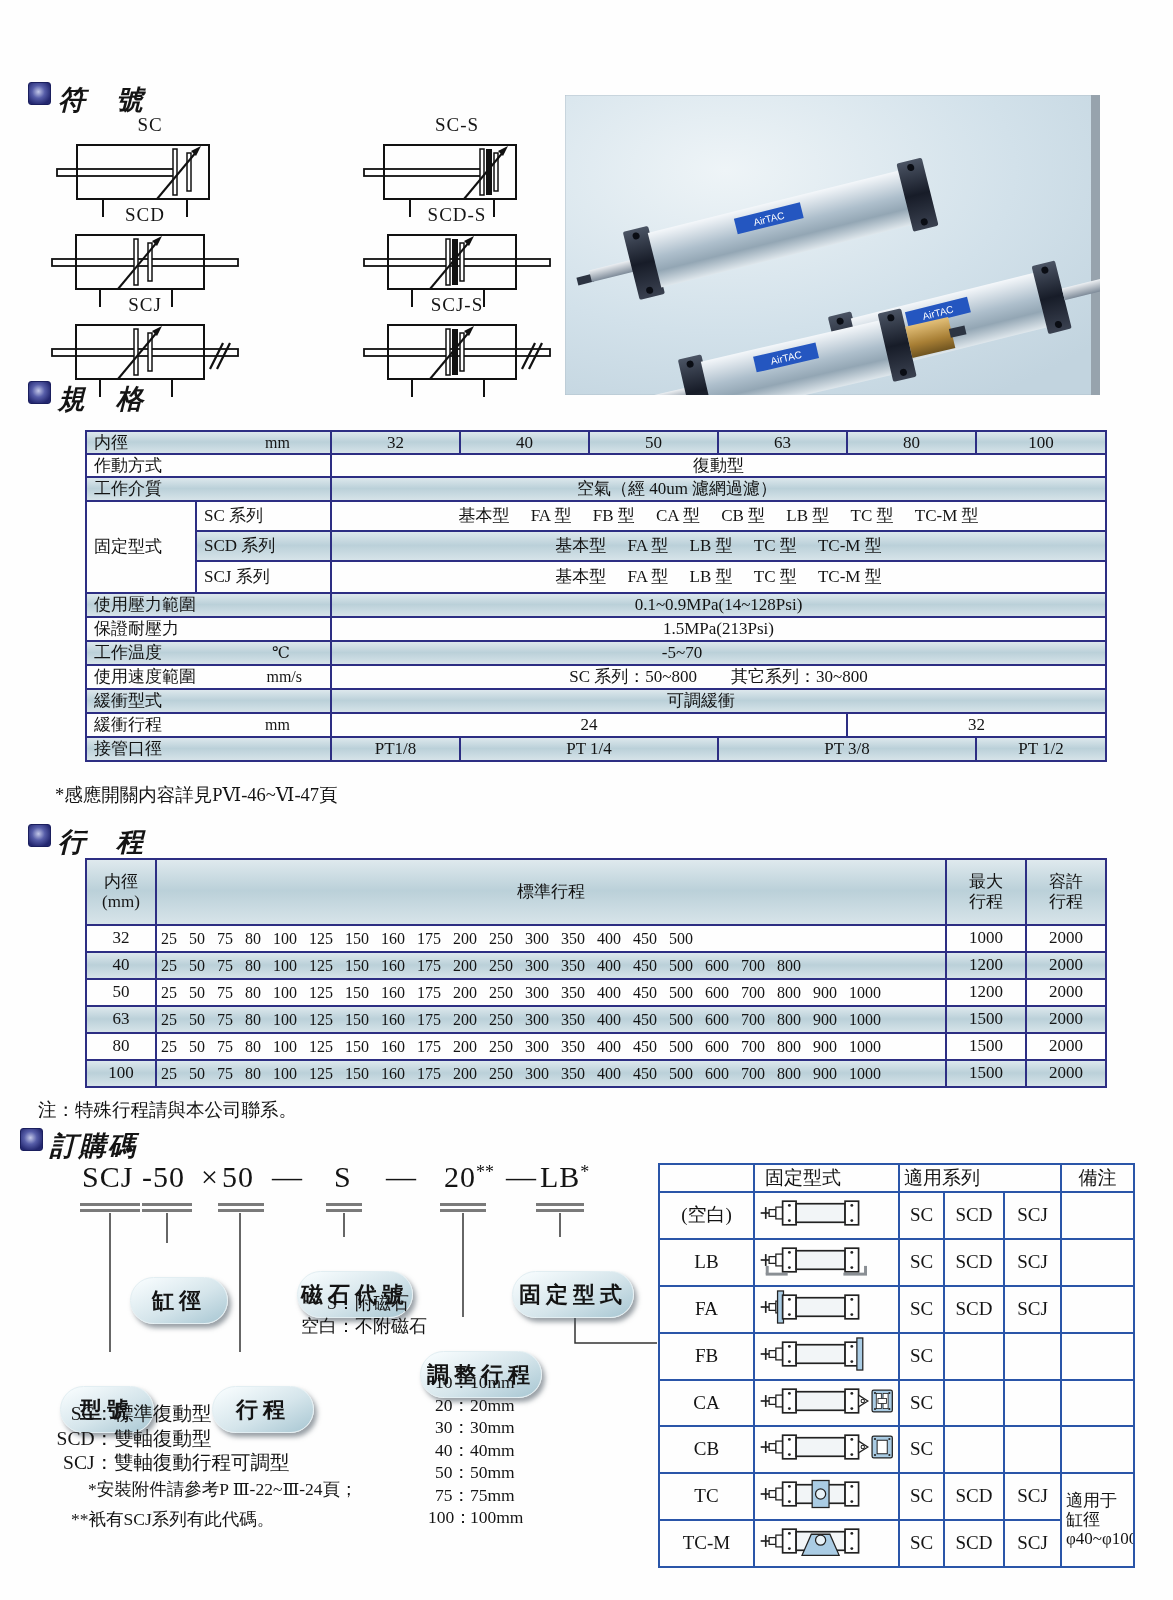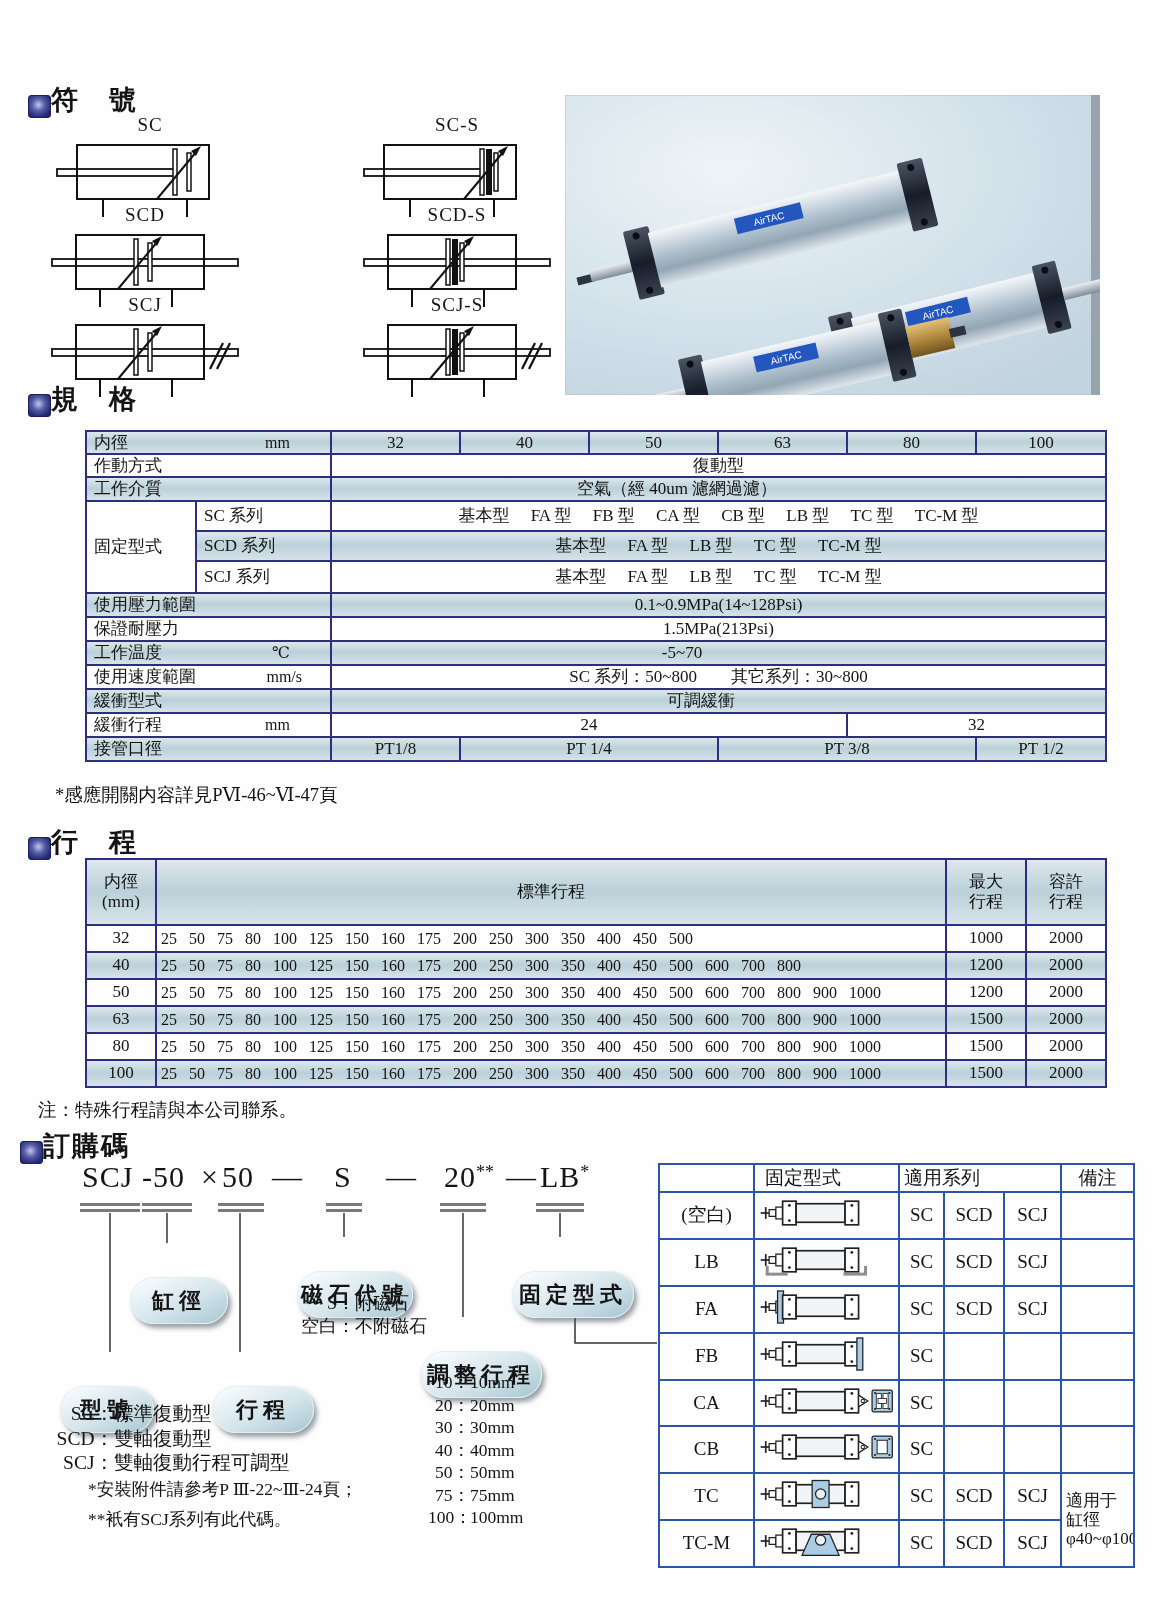--- a/index.html
+++ b/index.html
@@ -1,20 +1,20 @@
 <!DOCTYPE html>
 <html><head>
 <meta charset="utf-8">
 <style>
   html,body{margin:0;padding:0;background:#ffffff;}
   #page{position:relative;width:1173px;height:1600px;background:#fefefe;overflow:hidden;
         font-family:"Liberation Serif","DejaVu Serif",serif;color:#141414;}
   .abs{position:absolute;}
   .title{position:absolute;left:40px;top:12px;font-size:31px;letter-spacing:3px;}
-  .sec-head{position:absolute;display:flex;align-items:flex-end;gap:0;}
+  .sec-head{position:absolute;display:flex;align-items:flex-start;gap:7px;font-style:italic;}
   .sec-icon{width:21px;height:21px;border-radius:3px;border:1px solid #1b1f5e;
             background:radial-gradient(circle at 45% 42%, #c3c8e8 0%, #565da8 38%, #23276f 78%);}
   .sec-title{font-size:27px;font-weight:bold;letter-spacing:2px;}
   
   .symfig{position:absolute;width:190px;text-align:center;}
   .symlabel{font-size:19px;letter-spacing:1px;margin-bottom:1px;}
   
   table{border-collapse:collapse;table-layout:fixed;}
   .spec-table{position:absolute;left:85px;top:430px;width:1020px;font-size:17px;}
   .spec-table td{border:2px solid #2d2e83;padding:0 7px;position:relative;
@@ -451,21 +451,21 @@
         <span class="k" style="width: 62px;">SCD：</span>
         <span>雙軸復動型</span>
       </div>
       <div class="kv" style="font-size: 19.5px; line-height: 24.5px;">
         <span class="k" style="width: 62px;">SCJ：</span>
         <span>雙軸復動行程可調型</span>
       </div>
     </div>
 
   <div class="ord-note" style="left:88px;top:1477px">*安裝附件請參考P Ⅲ-22~Ⅲ-24頁；</div>
-  <div class="ord-note" style="left:88px;top:1507px">**衹有SCJ系列有此代碼。</div>
+  <div class="ord-note" style="left:71px;top:1507px">**衹有SCJ系列有此代碼。</div>
 
   <table class="mount-table">
     <colgroup>
         <col style="width:95px">
         <col style="width:145px">
         <col style="width:45px">
         <col style="width:60px">
         <col style="width:57px">
         <col style="width:73px">
       </colgroup>

